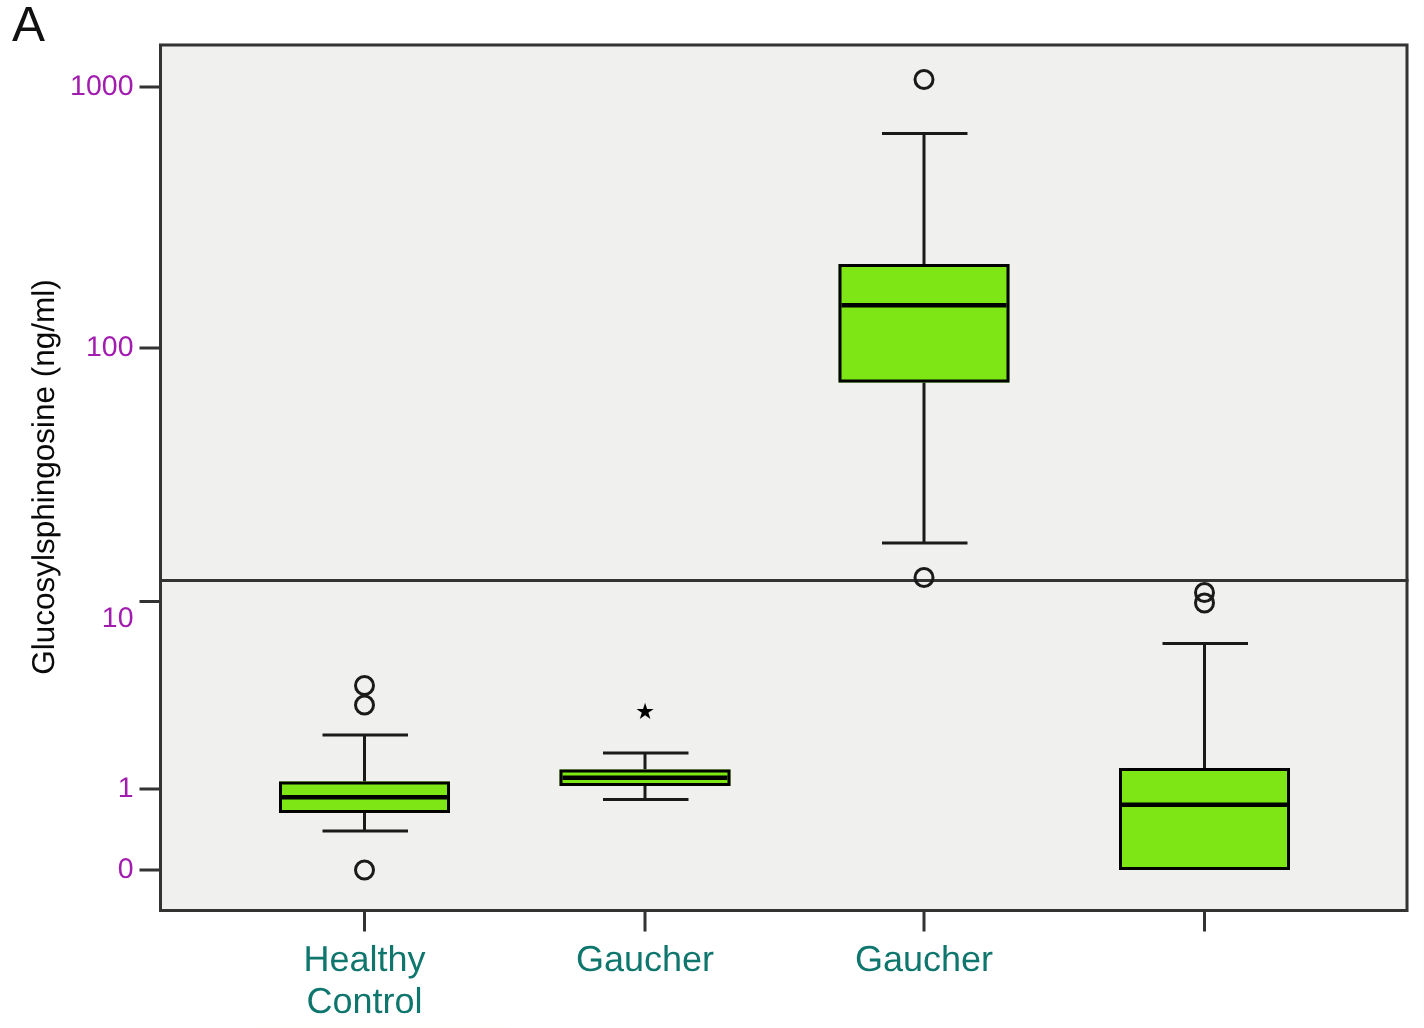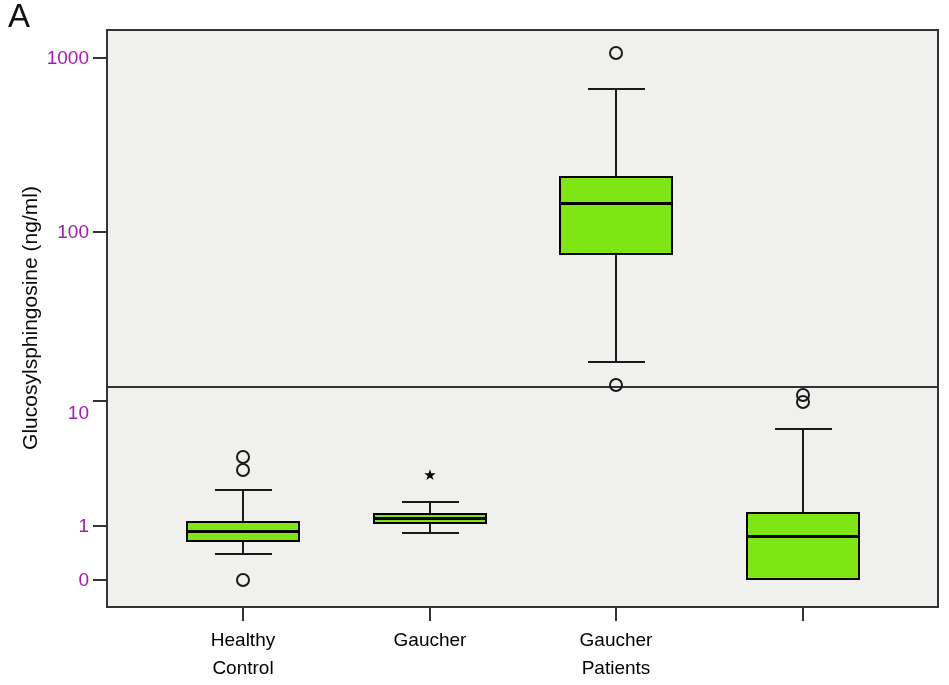--- a/index.html
+++ b/index.html
@@ -24,21 +24,21 @@
   .plot{
     position:absolute;left:106px;top:29px;width:833px;height:579px;
     box-sizing:border-box;border:2px solid #333333;
   }
   .ytick{
     position:absolute;text-align:right;
     font-size:19px;line-height:24px;height:24px;color:#a21caf;
   }
   .xcat{
     position:absolute;text-align:center;
-    font-size:19px;line-height:28px;color:#000000;
+    font-size:24px;line-height:28px;color:#0f766e;
   }
   .outlier{
     position:absolute;width:14px;height:14px;
     box-sizing:border-box;border:2px solid #1a1a1a;border-radius:50%;
     background:transparent;
   }
   .star{
     position:absolute;width:18px;height:18px;
     font-size:15px;line-height:18px;text-align:center;color:#000;
   }
@@ -91,21 +91,20 @@
     <div class="absdiv" style="left: 587.5px; top: 88.3994px; width: 57px; height: 2px; background: rgb(26, 26, 26);"></div>
     <div class="absdiv" style="left: 615px; top: 255.098px; width: 2px; height: 106.956px; background: rgb(26, 26, 26);"></div>
     <div class="absdiv" style="left: 587.5px; top: 361.054px; width: 57px; height: 2px; background: rgb(26, 26, 26);"></div>
     <div class="absdiv" style="left: 559px; top: 175.934px; width: 114px; height: 79.1646px; background: rgb(125, 230, 20); border: 2px solid rgb(0, 0, 0); box-sizing: border-box;"></div>
     <div class="absdiv" style="left: 561px; top: 202.422px; width: 110px; height: 3px; background: rgb(0, 0, 0);"></div>
     <div class="outlier absdiv" style="left: 609px; top: 45.8872px;"></div>
     <div class="outlier absdiv" style="left: 609px; top: 377.622px;"></div>
     <div class="absdiv" style="left: 615px; top: 608px; width: 2px; height: 13px; background: rgb(51, 51, 51);"></div>
     <div class="xcat absdiv" style="left: 506px; top: 626px; width: 220px;">
       <div>Gaucher</div>
-      <div>Patients</div>
     </div>
     <div class="absdiv" style="left: 802px; top: 428.731px; width: 2px; height: 83.026px; background: rgb(26, 26, 26);"></div>
     <div class="absdiv" style="left: 774.5px; top: 427.731px; width: 57px; height: 2px; background: rgb(26, 26, 26);"></div>
     <div class="absdiv" style="left: 746px; top: 511.757px; width: 114px; height: 68.2429px; background: rgb(125, 230, 20); border: 2px solid rgb(0, 0, 0); box-sizing: border-box;"></div>
     <div class="absdiv" style="left: 748px; top: 535.273px; width: 110px; height: 3px; background: rgb(0, 0, 0);"></div>
     <div class="outlier absdiv" style="left: 796px; top: 388.351px;"></div>
     <div class="outlier absdiv" style="left: 796px; top: 395.097px;"></div>
     <div class="absdiv" style="left: 802px; top: 608px; width: 2px; height: 13px; background: rgb(51, 51, 51);"></div>
   </div>
 

